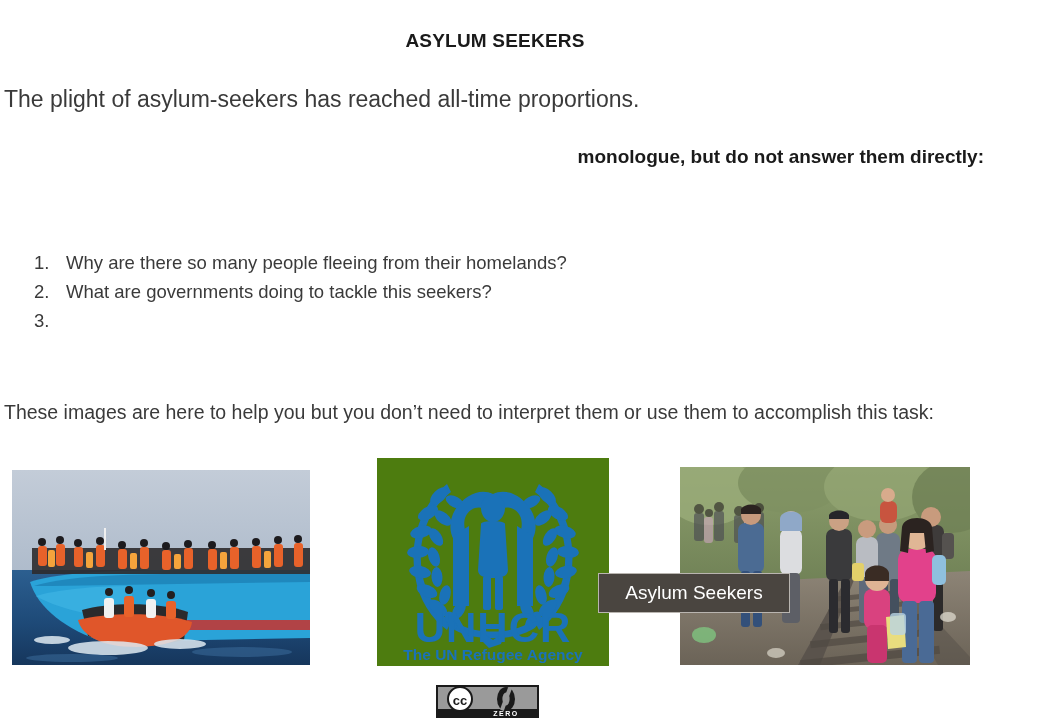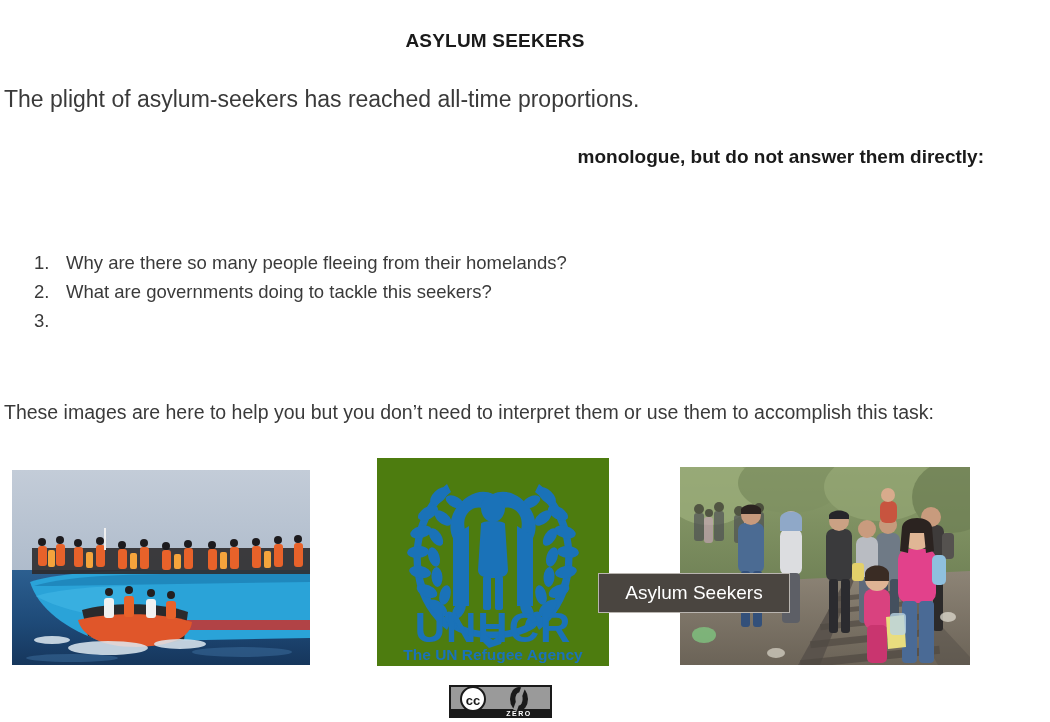--- a/index.html
+++ b/index.html
@@ -114,21 +114,21 @@
     align-items: center;
     justify-content: center;
     color: #ffffff;
     font-size: 19px;
     font-family: "Liberation Sans", sans-serif;
   }
 
   
   #cc0-badge {
     position: absolute;
-    left: 443px; top: 685px;
+    left: 430px; top: 685px;
     width: 115px; height: 33px;
   }
   #cc0-badge svg { display: block; width: 100%; height: 100%; }
 </style>
 </head>
 <body>
 
 <div class="page-title">ASYLUM SEEKERS</div>
 
 <div class="intro-line">The plight of asylum-seekers has reached all-time proportions.</div>

